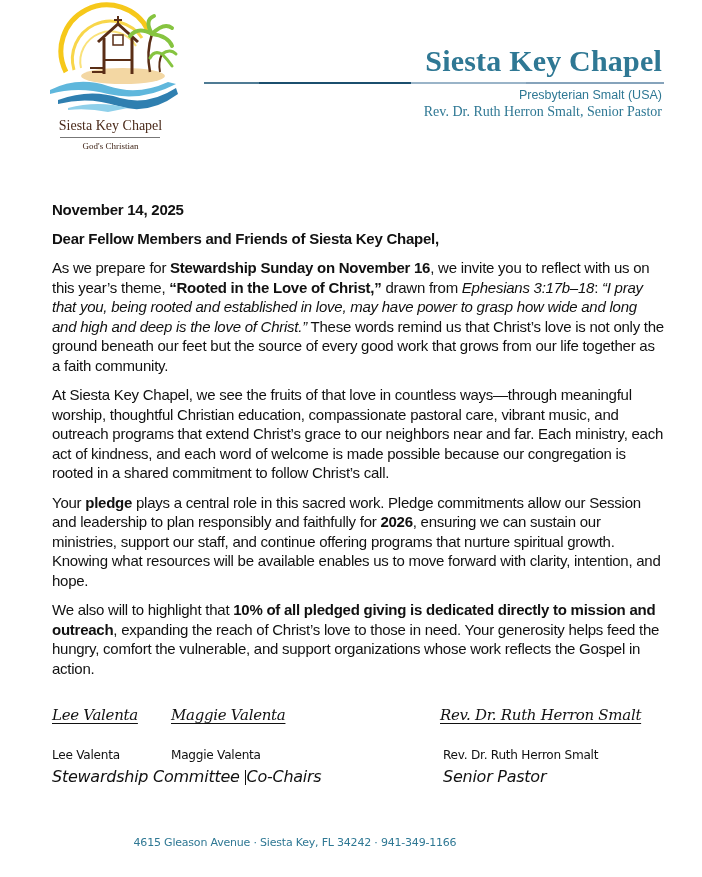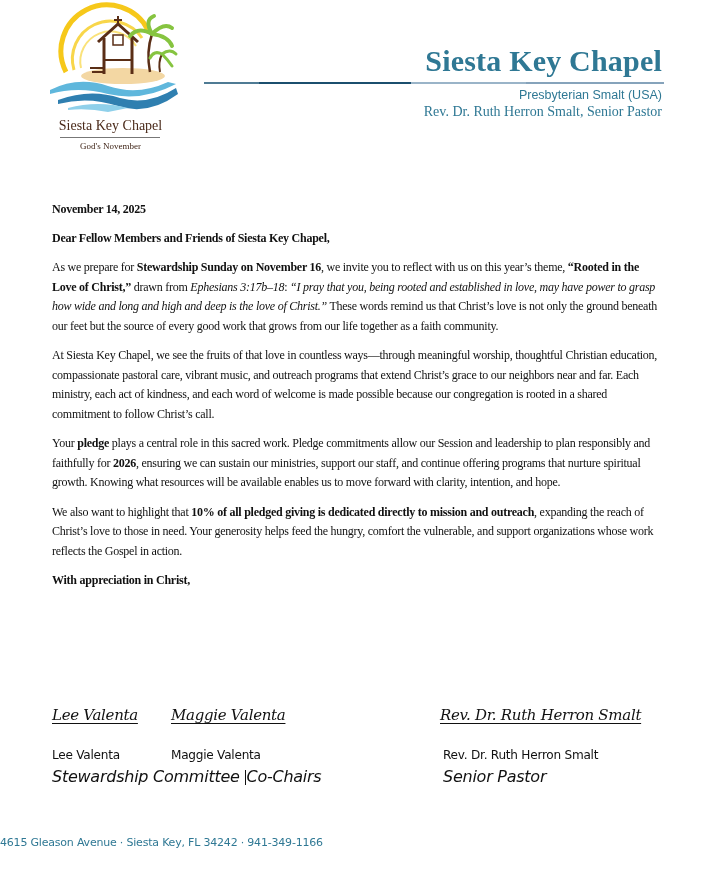--- a/index.html
+++ b/index.html
@@ -21,37 +21,37 @@
               font-weight: bold; font-size: 30px; color: #2f7894; letter-spacing: 0.2px; }
   .lh-rule { position: absolute; left: 204px; top: 82px; width: 460px; height: 2px;
              background: linear-gradient(to right, #4f7b94 0%, #4f7b94 12%, #1b4f6e 12%, #1b4f6e 45%, #9ab4c8 45%, #9ab4c8 70%, #86a3bb 70%, #86a3bb 100%); }
   .lh-sub { position: absolute; right: 40px; top: 88px; font-family: "Liberation Sans", sans-serif;
             font-size: 12.5px; color: #2f7894; }
   .lh-pastor { position: absolute; right: 40px; top: 104px; font-family: Liberation Serif, serif;
                font-size: 14px; color: #2f7894; }
 
   
   .body { position: absolute; left: 52px; top: 200px; width: 612px;
-          font-family: Liberation Serif, serif; font-size: 12px; line-height: 19.5px; color: #111; letter-spacing: -0.25px; }
+          font-family: Liberation Sans, sans-serif; font-size: 15px; line-height: 19.5px; color: #111; letter-spacing: -0.25px; }
   .body p { margin: 0 0 10px 0; }
   .date { font-weight: bold; margin-bottom: 9px !important; }
   .salutation { font-weight: bold; }
   .closing { font-weight: bold; }
   b, strong { font-weight: bold; }
   i { font-style: italic; }
 
   
   .sig-script { position: absolute; font-family: "DejaVu Serif", serif; font-style: italic;
                 font-size: 15px; color: #111; text-decoration: underline; text-underline-offset: 3px; letter-spacing: -0.3px; }
   .sig-name { position: absolute; font-family: "DejaVu Sans", sans-serif; font-size: 12.1px; color: #111; letter-spacing: -0.25px; }
   .sig-role { position: absolute; font-family: "DejaVu Sans", sans-serif; font-style: italic; font-size: 16px; color: #111; letter-spacing: -0.25px; }
   .cursor { display: inline-block; width: 1px; height: 15px; background: #111; vertical-align: -3px; margin: 0 0.5px; }
 
   
-  .footer { position: absolute; left: 0; width: 590px; top: 834px; text-align: left;
+  .footer { position: absolute; left: 0; width: 590px; top: 834px; text-align: center;
             font-family: "DejaVu Sans", sans-serif; font-size: 11px; line-height: 17px; color: #2f7894; letter-spacing: -0.2px; }
 </style>
 </head>
 <body>
 
 <div class="page">
 
   <div class="logo">
     <svg width="145" height="115" viewBox="0 0 145 115">
 
@@ -74,42 +74,41 @@
       <path d="M114 32 Q100 24 92 34 M114 32 Q106 18 116 14 M114 32 Q126 20 134 26 M114 32 Q130 34 134 44" fill="none" stroke="#86c440" stroke-width="4" stroke-linecap="round"></path>
       <path d="M122 70 Q120 60 124 52" fill="none" stroke="#5a2e16" stroke-width="2"></path>
       <path d="M124 52 Q116 48 112 56 M124 52 Q132 46 138 52 M124 52 Q130 58 134 64" fill="none" stroke="#86c440" stroke-width="3" stroke-linecap="round"></path>
 
       <path d="M12 88 Q40 74 70 84 Q100 94 130 80 L138 82 Q104 100 70 92 Q40 84 12 92 Z" fill="#5fb7dc"></path>
       <path d="M20 98 Q52 86 82 96 Q110 104 138 86 L140 92 Q110 114 80 104 Q50 94 20 102 Z" fill="#2f7fb0"></path>
       <path d="M30 106 Q60 98 90 106 L70 110 Q50 106 30 108 Z" fill="#8fd0ea"></path>
     </svg>
     <div class="logo-name">Siesta Key Chapel</div>
     <div class="logo-rule"></div>
-    <div class="logo-tag">God's November</div>
+    <div class="logo-tag">God's Christian</div>
   </div>
 
   <div class="lh-title">Siesta Key Chapel</div>
   <div class="lh-rule"></div>
   <div class="lh-sub">Presbyterian Smalt (USA)</div>
   <div class="lh-pastor">Rev. Dr. Ruth Herron Smalt, Senior Pastor</div>
 
   <div class="body">
     <p class="date">November 14, 2025</p>
     <p class="salutation">Dear Fellow Members and Friends of Siesta Key Chapel,</p>
 
     <p><span>As we prepare for </span><b>Stewardship Sunday on November 16</b><span>, we invite you to reflect with us on this year’s theme, </span><b>“Rooted in the Love of Christ,”</b><span> drawn from </span><i>Ephesians 3:17b–18</i><span>: </span><i>“I pray that you, being rooted and established in love, may have power to grasp how wide and long and high and deep is the love of Christ.”</i><span> These words remind us that Christ’s love is not only the ground beneath our feet but the source of every good work that grows from our life together as a faith community.</span></p>
 
     <p>At Siesta Key Chapel, we see the fruits of that love in countless ways—through meaningful worship, thoughtful Christian education, compassionate pastoral care, vibrant music, and outreach programs that extend Christ’s grace to our neighbors near and far. Each ministry, each act of kindness, and each word of welcome is made possible because our congregation is rooted in a shared commitment to follow Christ’s call.</p>
 
     <p><span>Your </span><b>pledge</b><span> plays a central role in this sacred work. Pledge commitments allow our Session and leadership to plan responsibly and faithfully for </span><b>2026</b><span>, ensuring we can sustain our ministries, support our staff, and continue offering programs that nurture spiritual growth. Knowing what resources will be available enables us to move forward with clarity, intention, and hope.</span></p>
 
-    <p><span>We also want to highlight that </span><b>10% of all pledged giving is dedicated directly to mission and outreach</b><span>, expanding the reach of Christ’s love to those in need. Your generosity helps feed the hungry, comfort the vulnerable, and support organizations whose work reflects the Gospel in action.</span></p>
+    <p><span>We also will to highlight that </span><b>10% of all pledged giving is dedicated directly to mission and outreach</b><span>, expanding the reach of Christ’s love to those in need. Your generosity helps feed the hungry, comfort the vulnerable, and support organizations whose work reflects the Gospel in action.</span></p>
 
 
-    <p class="closing">With appreciation in Christ,</p>
   </div>
 
   <div class="sig-script" style="left:52px; top:706px;">Lee Valenta</div>
   <div class="sig-script" style="left:171px; top:706px;">Maggie Valenta</div>
   <div class="sig-script" style="left:440px; top:706px;">Rev. Dr. Ruth Herron Smalt</div>
 
   <div class="sig-name" style="left:52px; top:748px;">Lee Valenta</div>
   <div class="sig-name" style="left:171px; top:748px;">Maggie Valenta</div>
   <div class="sig-name" style="left:443px; top:748px;">Rev. Dr. Ruth Herron Smalt</div>
 

